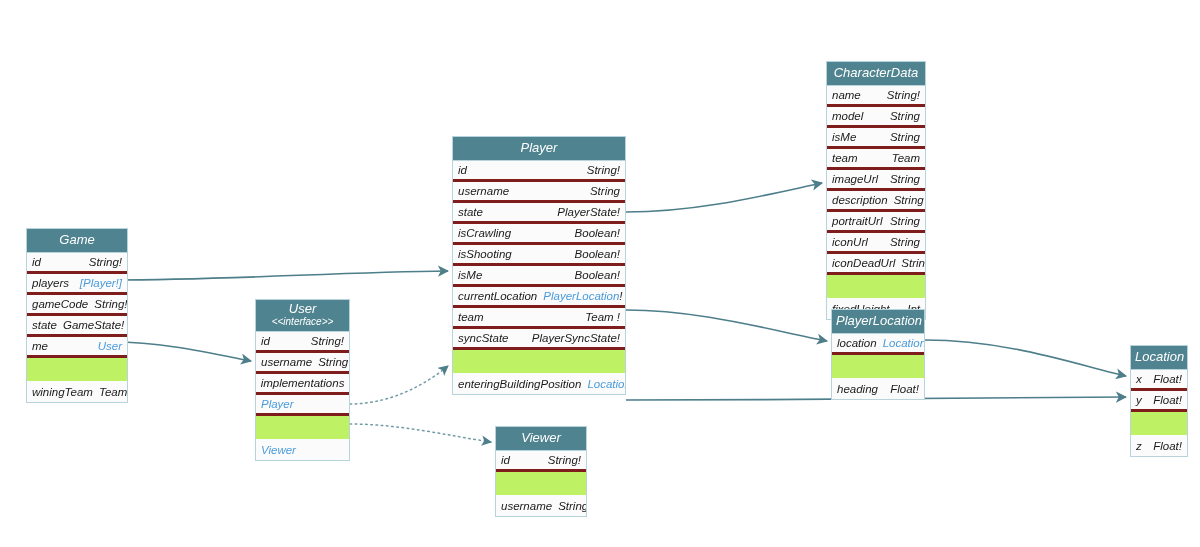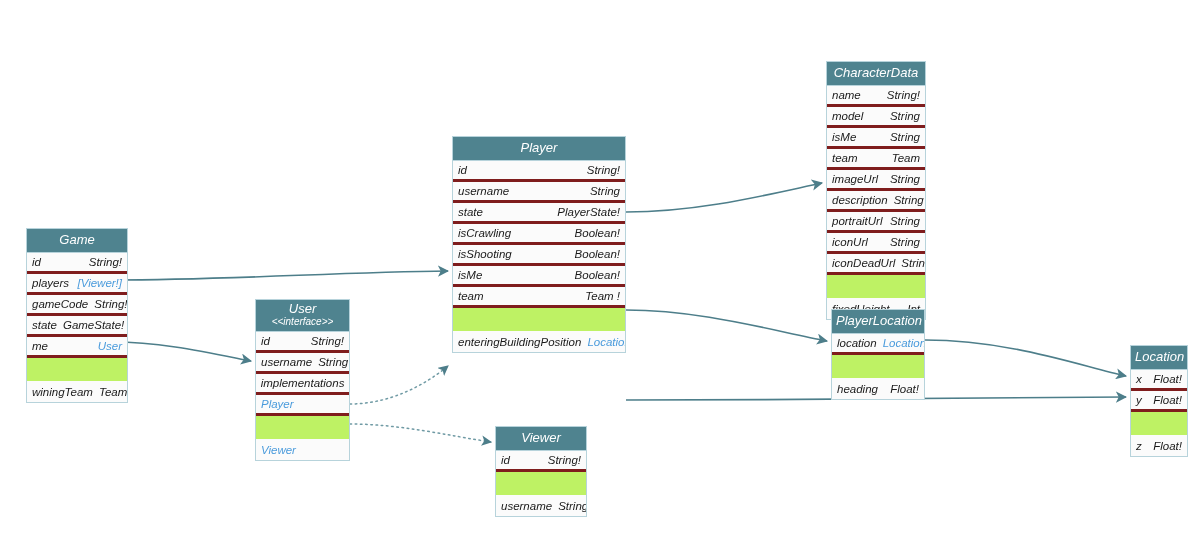--- a/index.html
+++ b/index.html
@@ -135,21 +135,21 @@
 
   <div id="entity-layer">
       <div class="entity" style="left: 26px; top: 228px; width: 102px;">
         <div class="entity-header"><span>Game</span></div>
         <div class="row">
           <span class="fname">id</span>
           <span class="ftype">String!</span>
         </div>
         <div class="row">
           <span class="fname">players</span>
-          <span class="ftype type-link-all">[Viewer!]</span>
+          <span class="ftype type-link-all">[Player!]</span>
         </div>
         <div class="row">
           <span class="fname">gameCode</span>
           <span class="ftype">String!</span>
         </div>
         <div class="row">
           <span class="fname">state</span>
           <span class="ftype">GameState!</span>
         </div>
         <div class="row">
@@ -203,24 +203,32 @@
         </div>
         <div class="row">
           <span class="fname">isShooting</span>
           <span class="ftype">Boolean!</span>
         </div>
         <div class="row">
           <span class="fname">isMe</span>
           <span class="ftype">Boolean!</span>
         </div>
         <div class="row">
+          <span class="fname">currentLocation</span>
+          <span class="ftype"><span class="link">PlayerLocation</span><span class="bang">!</span></span>
+        </div>
+        <div class="row">
           <span class="fname">team</span>
           <span class="ftype">Team !</span>
         </div>
         <div class="row">
+          <span class="fname">syncState</span>
+          <span class="ftype">PlayerSyncState!</span>
+        </div>
+        <div class="row">
           <span class="fname">enteringBuildingPosition</span>
           <span class="ftype type-link-all">Location</span>
         </div>
       </div>
       <div class="entity" style="left: 495px; top: 426px; width: 92px;">
         <div class="entity-header"><span>Viewer</span></div>
         <div class="row">
           <span class="fname">id</span>
           <span class="ftype">String!</span>
         </div>

